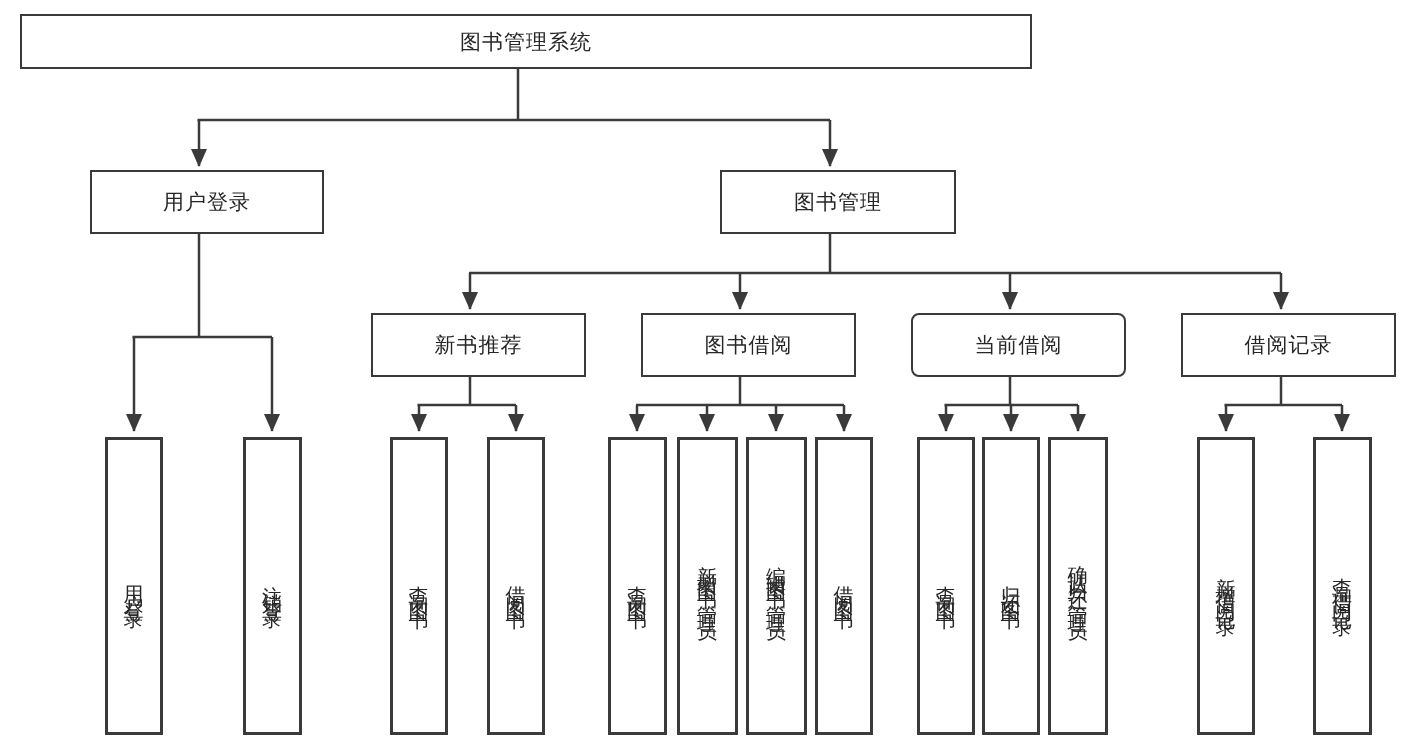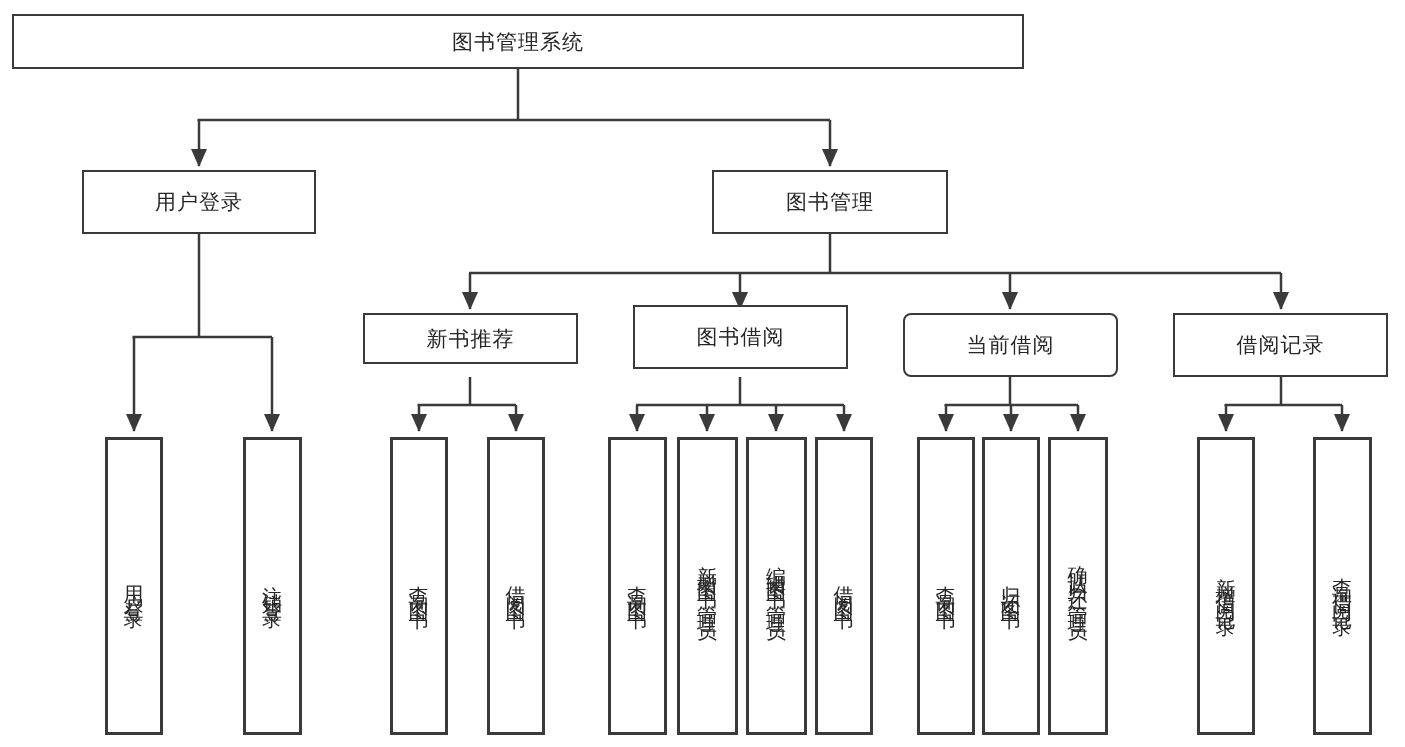--- a/index.html
+++ b/index.html
@@ -28,20 +28,21 @@
     border: 2px solid #3a3a3a;
     display: flex;
     align-items: center;
     justify-content: center;
     z-index: 2;
     color: #262626;
   }
   .hbox {
     font-size: 21px;
     letter-spacing: 1px;
+    margin-left: 8px;
   }
   .vbox {
     border-width: 3px;
   }
   .vbox .vtext {
     writing-mode: vertical-rl;
     text-orientation: mixed;
     font-size: 20px;
     line-height: 1;
     letter-spacing: 8px;
@@ -109,24 +110,24 @@
     <span>图书管理系统</span>
   </div>
 
   <div class="box hbox" style="left:82px;top:170px;width:234px;height:64px;">
     <span>用户登录</span>
   </div>
   <div class="box hbox" style="left:712px;top:170px;width:236px;height:64px;text-align:center;">
     <span>图书管理</span>
   </div>
 
-  <div class="box hbox" style="left:363px;top:313px;width:215px;height:51px;">
+  <div class="box hbox" style="left:363px;top:313px;width:215px;height:64px;">
     <span>新书推荐</span>
   </div>
-  <div class="box hbox" style="left:633px;top:305px;width:215px;height:64px;">
+  <div class="box hbox" style="left:633px;top:313px;width:215px;height:64px;">
     <span>图书借阅</span>
   </div>
   <div class="box hbox" style="left:903px;top:313px;width:215px;height:64px;border-radius:8px;">
     <span>当前借阅</span>
   </div>
   <div class="box hbox" style="left:1173px;top:313px;width:215px;height:64px;">
     <span>借阅记录</span>
   </div>
 
   <div class="box vbox" style="left:105px;top:437px;width:58px;height:298px;">

